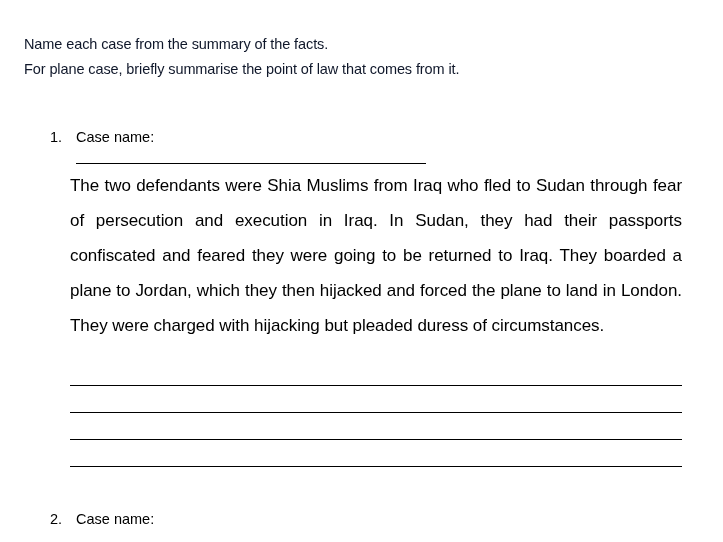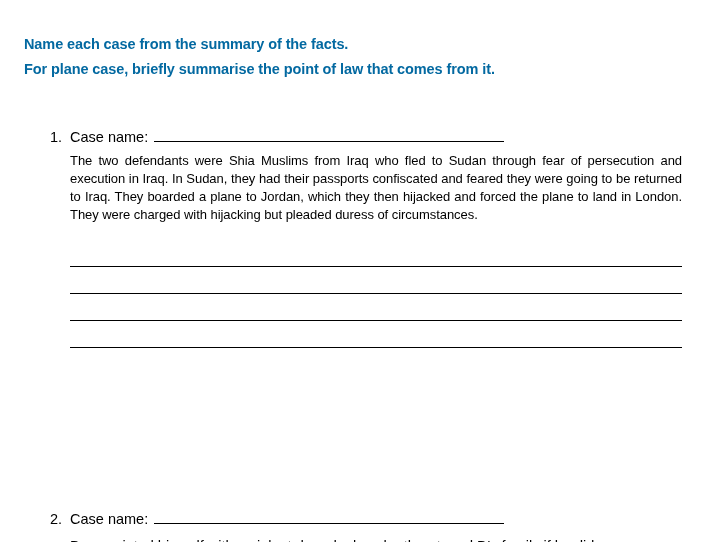--- a/index.html
+++ b/index.html
@@ -22,24 +22,24 @@
     box-sizing: border-box;
   }
   .heading-block {
     position: absolute;
     left: 24px;
     top: 32px;
     width: 660px;
   }
   .heading-line {
     font-size: 14.5px;
-    font-weight: bold;
+    font-weight: normal;
     line-height: 25px;
     letter-spacing: -0.1px;
-    color: #0369a1;
+    color: #0f172a;
   }
   .question {
     position: absolute;
     left: 44px;
     width: 655px;
   }
   .q1 { top: 126px; }
   .q2 { top: 508px; }
 
   .q-row {
@@ -55,35 +55,36 @@
     padding-right: 8px;
     box-sizing: border-box;
   }
   .q-body {
     flex: 1 1 auto;
   }
   .case-name-row {
     display: flex;
     align-items: baseline;
     white-space: nowrap;
+    flex-direction: column;
   }
   .case-name-label {
     font-size: 14.5px;
     line-height: 22px;
   }
   .case-name-fill {
     display: inline-block;
     width: 350px;
     border-bottom: 1.3px solid #000;
     height: 15px;
     margin-left: 6px;
   }
   .facts {
-    font-size: 13px;
-    line-height: 18px;
+    font-size: 17px;
+    line-height: 35px;
     text-align: justify;
     text-justify: inter-word;
     margin-top: 4px;
     width: 612px;
     letter-spacing: -0.05px;
   }
   .answer-lines {
     margin-top: 16px;
     width: 612px;
   }

